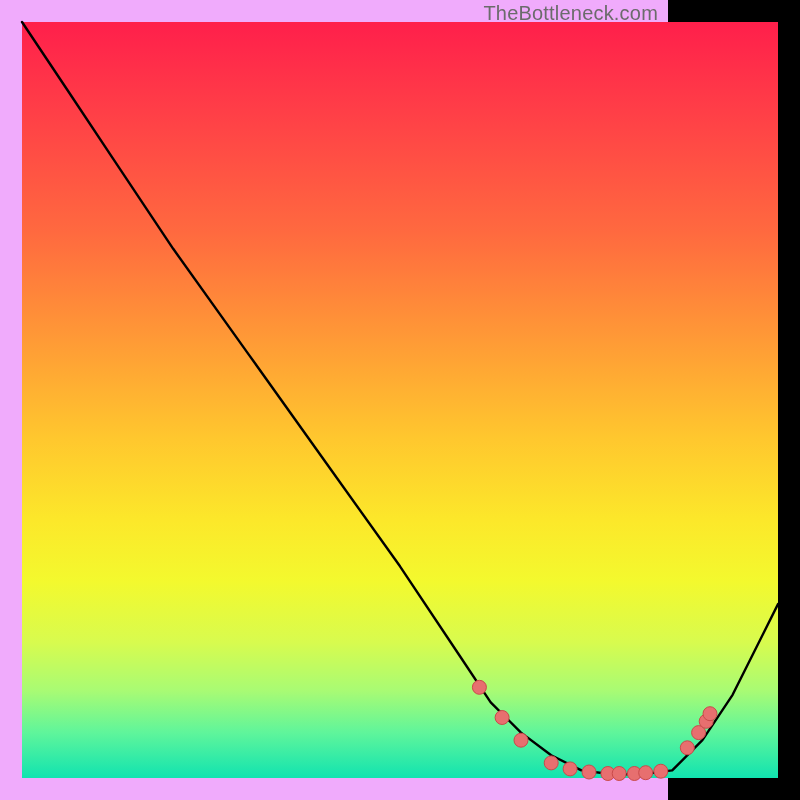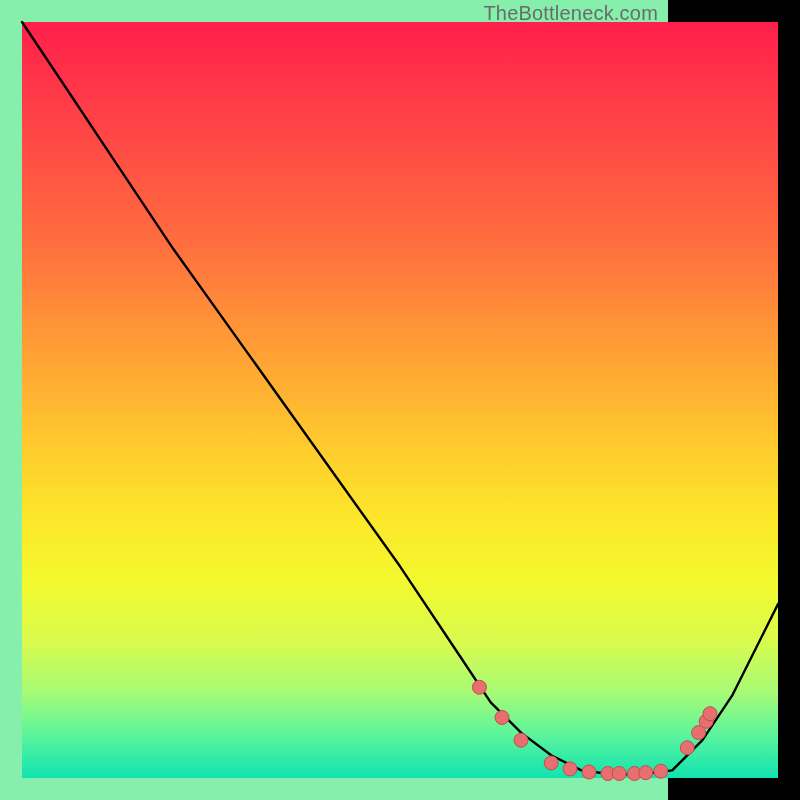--- a/index.html
+++ b/index.html
@@ -8,21 +8,21 @@
     width: 800px;
     height: 800px;
     background: #000;
     overflow: hidden;
     font-family: Arial, Helvetica, sans-serif;
   }
   .stage {
     position: relative;
     width: 668px;
     height: 800px;
-    background: #86efac;
+    background: #f0abfc;
   }
   .plot {
     position: absolute;
     left: 22px;
     top: 22px;
     width: 756px;
     height: 756px;
     background: linear-gradient(
       to bottom,
       #ff1f4b 0%,

